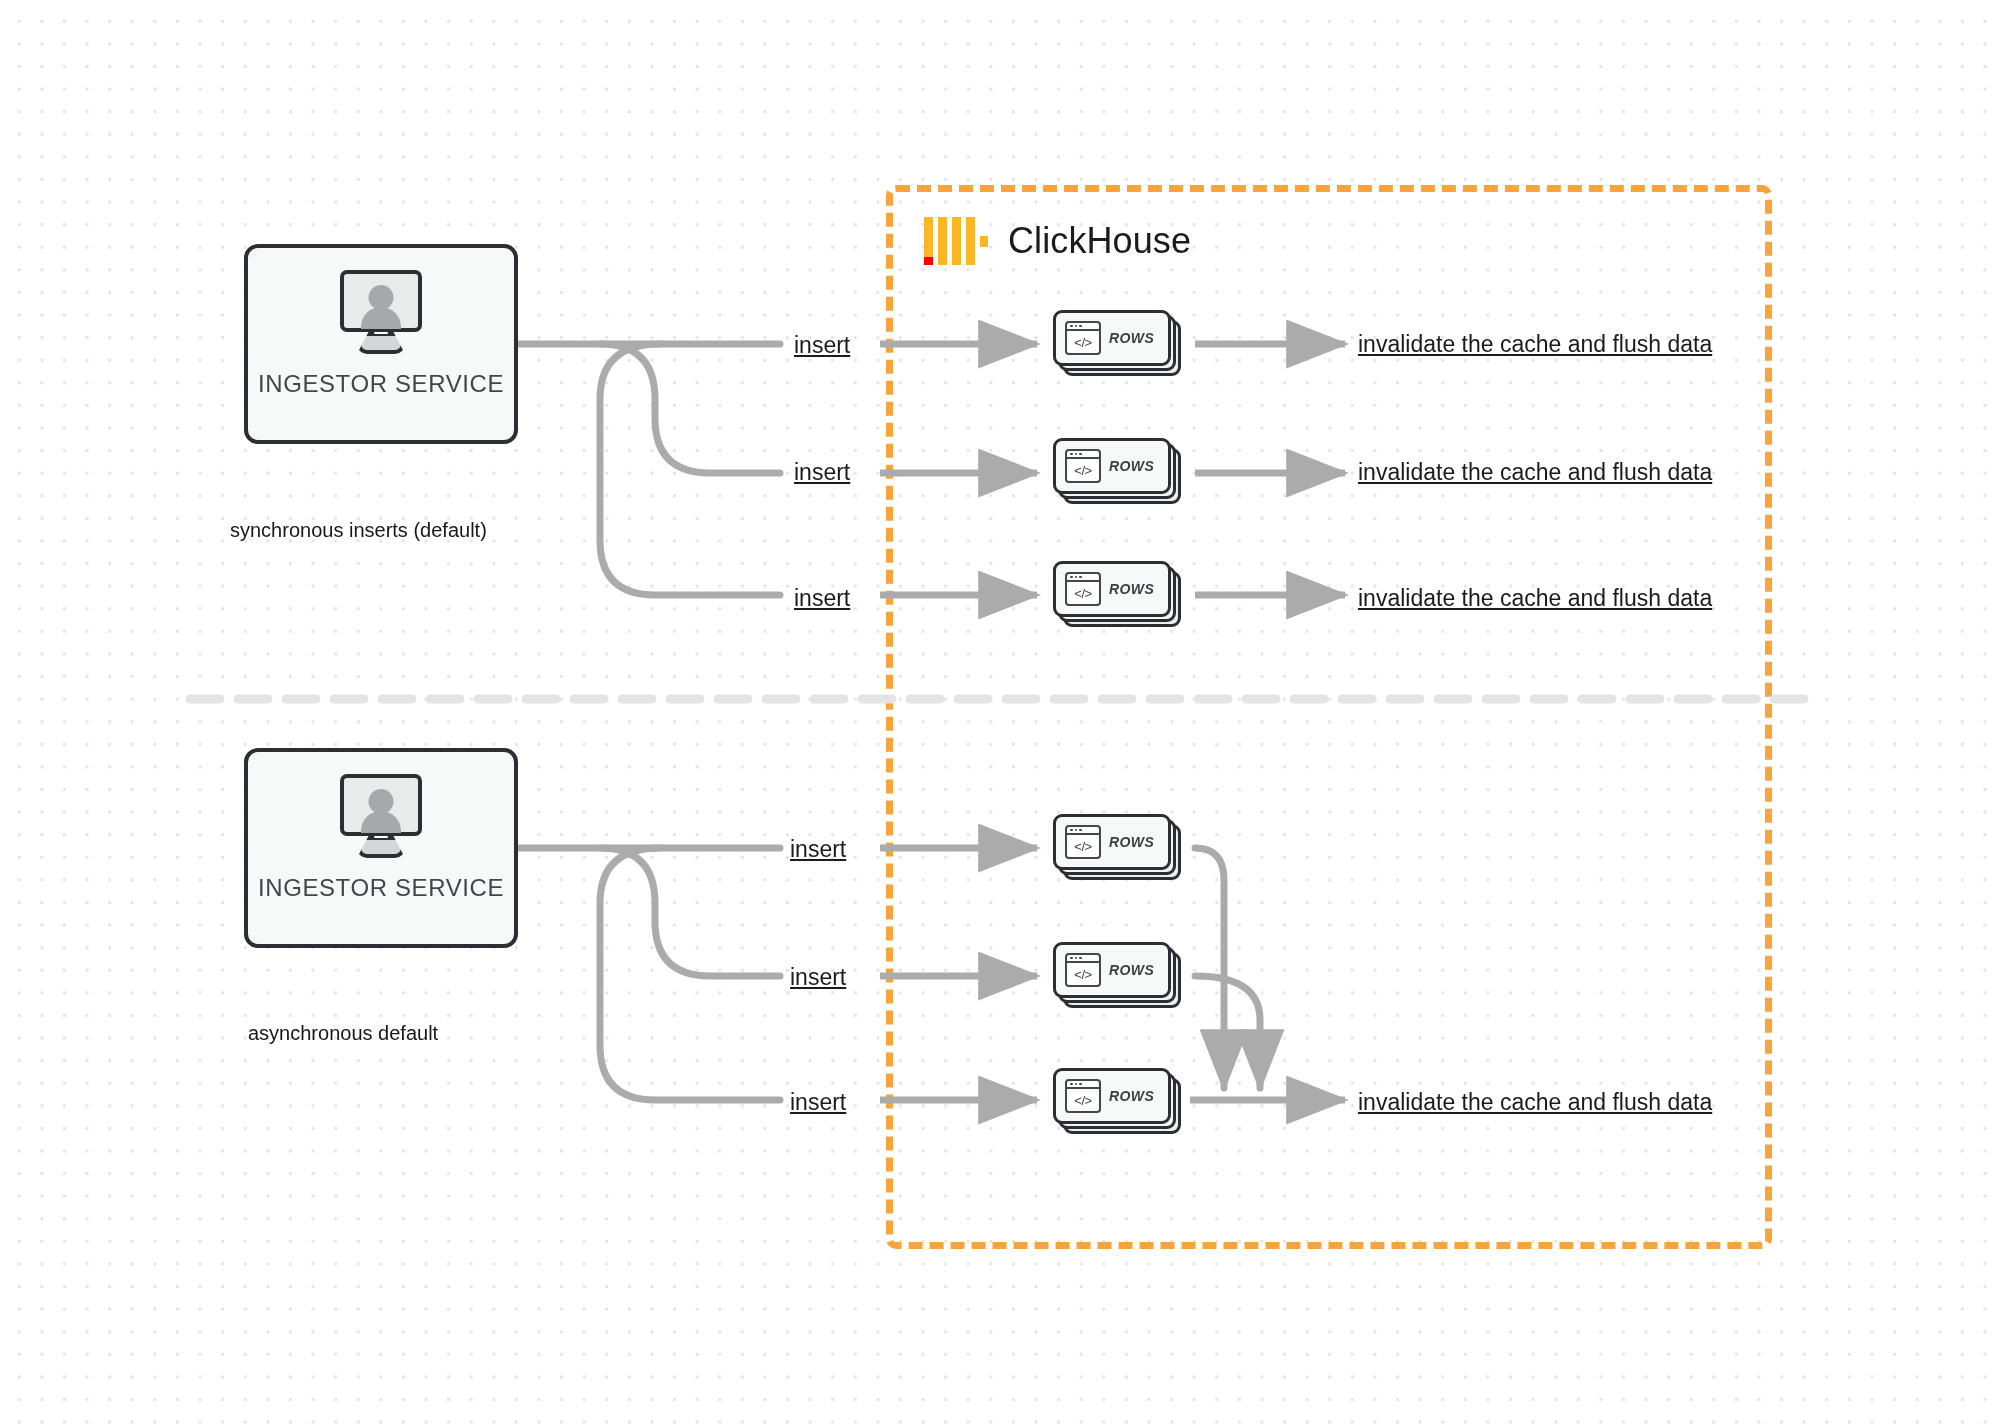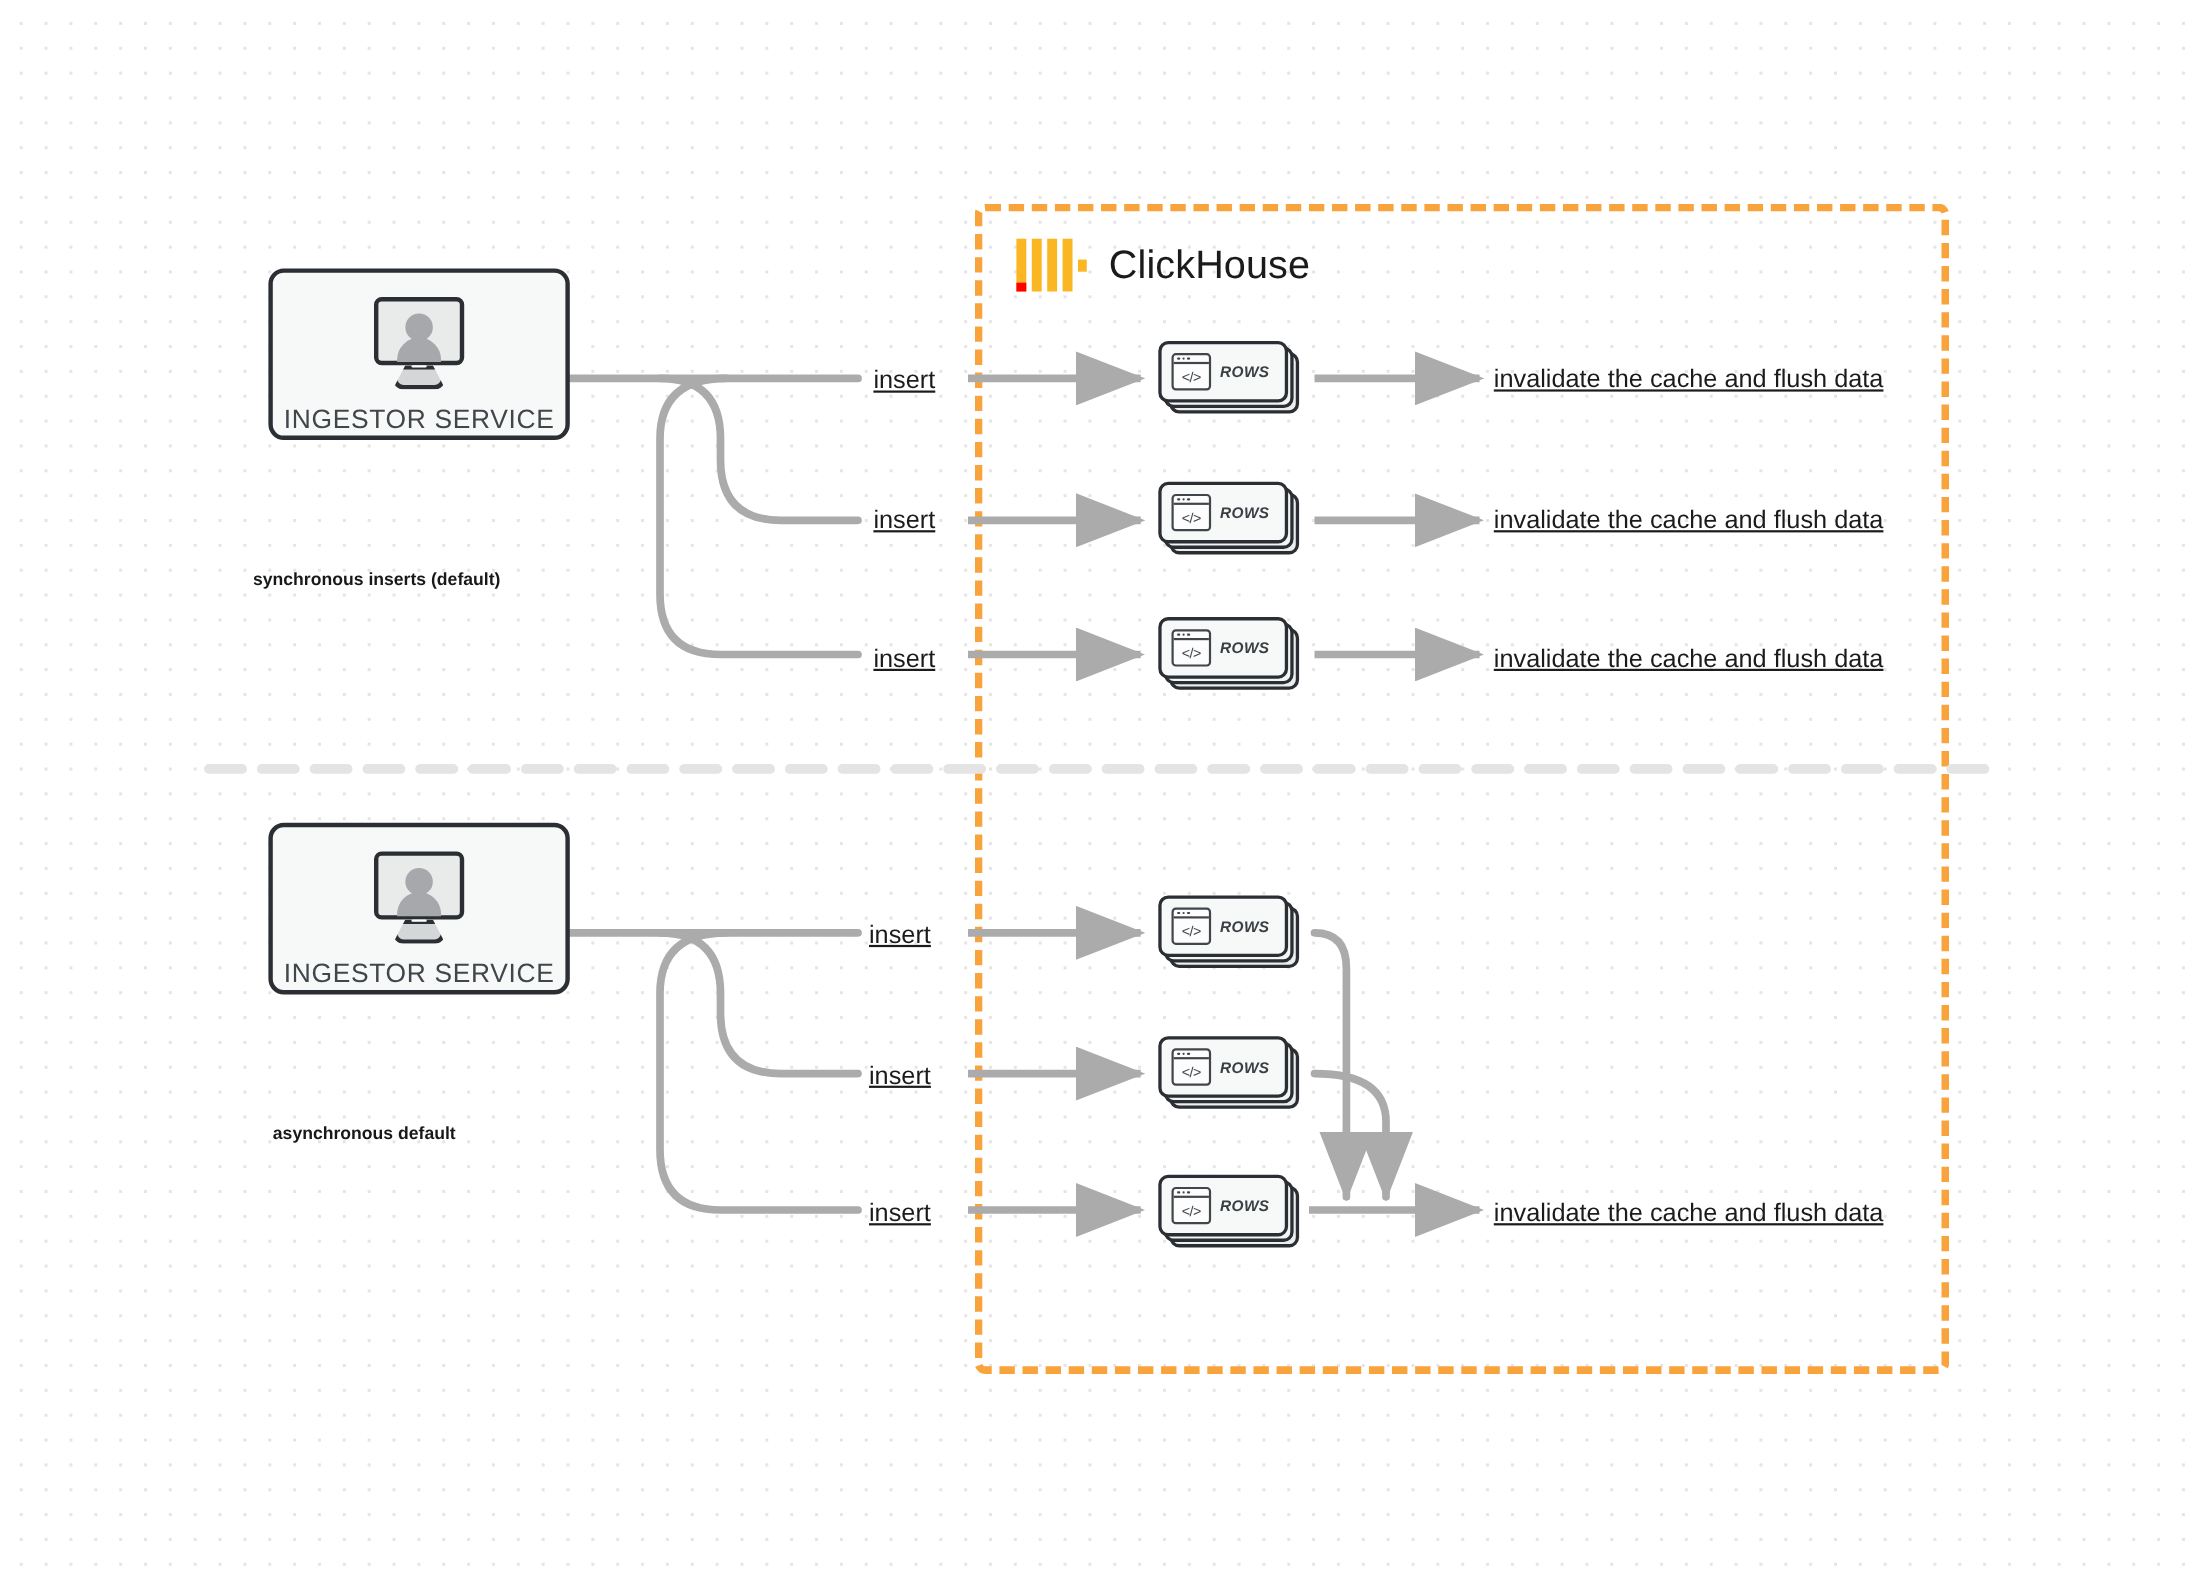--- a/index.html
+++ b/index.html
@@ -63,21 +63,21 @@
     font-size: 36px;
     color: #1b1b1b;
     letter-spacing: 0.1px;
     white-space: nowrap;
   }
 
   
   .node {
     position: absolute;
     width: 274px;
-    height: 156px;
+    height: 200px;
     background: #f7f8f8;
     border: 4px solid #2b2f33;
     border-radius: 14px;
     box-sizing: border-box;
     display: flex;
     flex-direction: column;
     align-items: center;
     justify-content: flex-start;
     padding-top: 22px;
   }
@@ -136,22 +136,22 @@
     margin-top: 14px;
     font-size: 24px;
     color: #41464b;
     letter-spacing: 0.6px;
     white-space: nowrap;
   }
 
   
   .caption {
     position: absolute;
-    font-size: 16px;
-    font-weight: bold;
+    font-size: 20px;
+    font-weight: normal;
     color: #16181a;
     white-space: nowrap;
   }
 
   
   .rows-card {
     position: absolute;
     width: 128px;
     height: 66px;
   }

